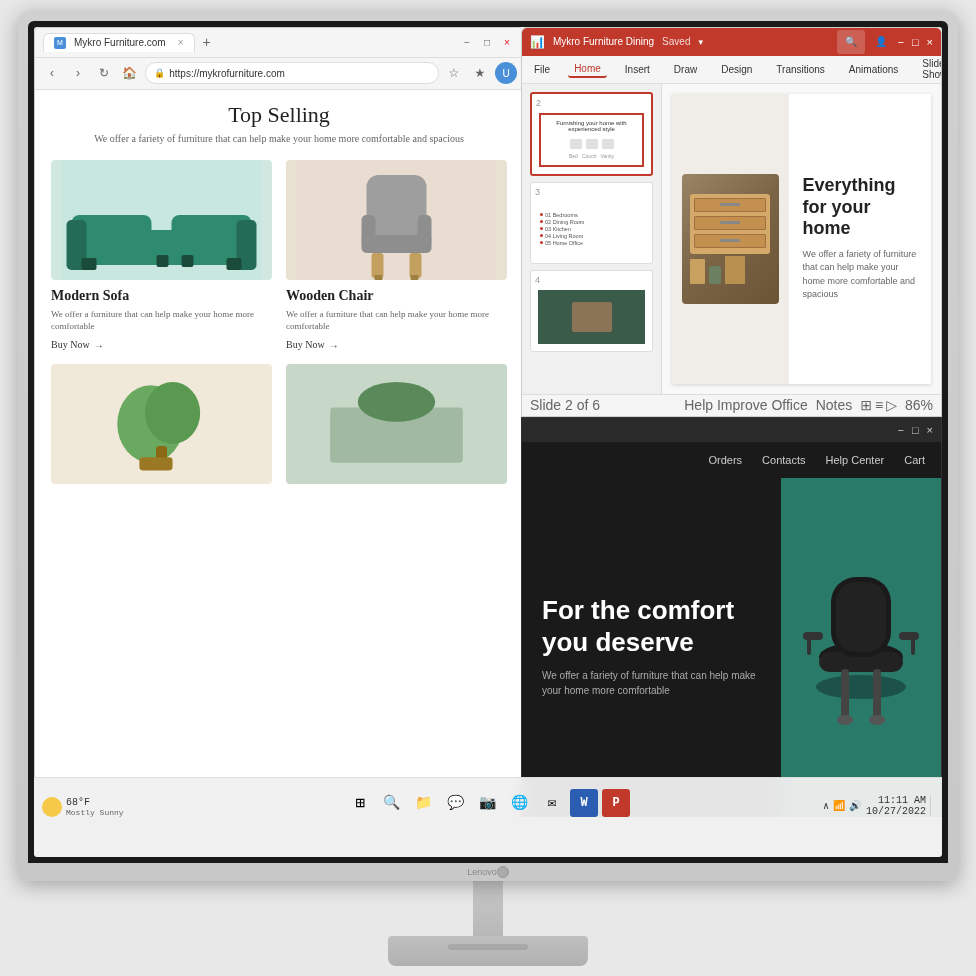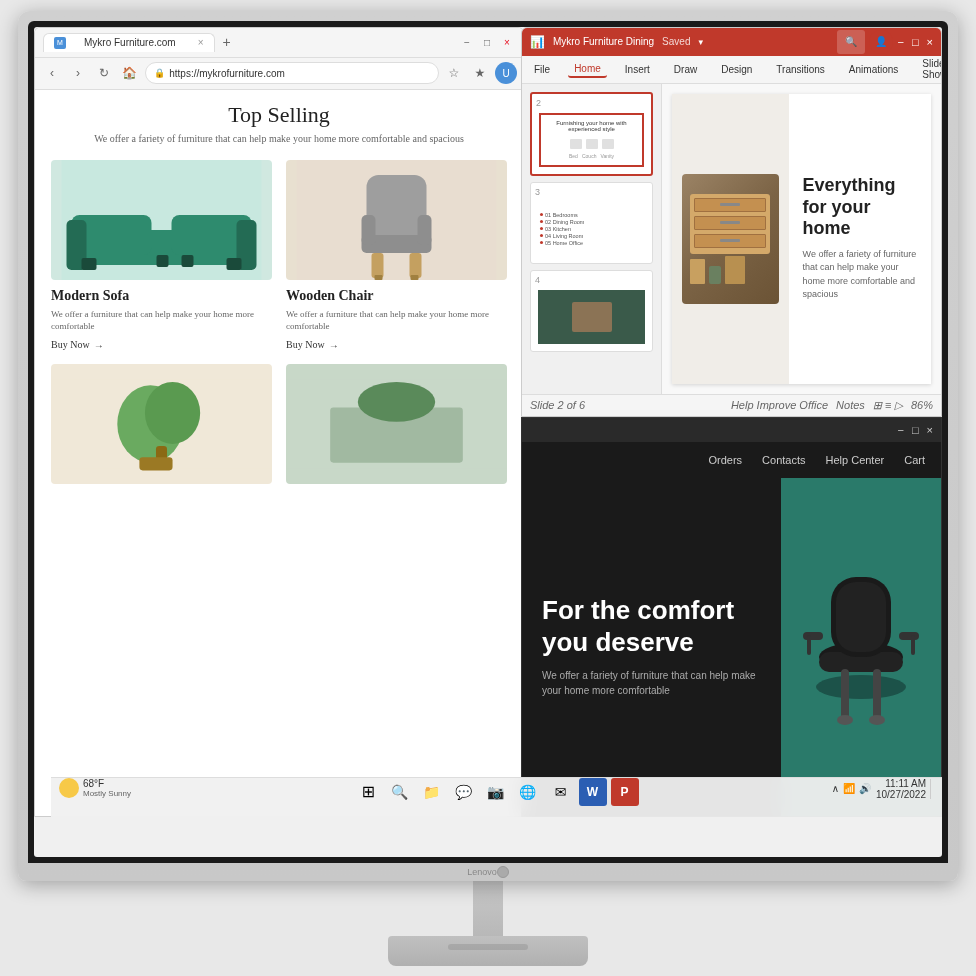--- a/index.html
+++ b/index.html
@@ -49,29 +49,30 @@
       flex-direction: column;
       position: relative;
     }
 
     
     .taskbar {
       height: 40px;
       background: rgba(240,240,240,0.95);
       backdrop-filter: blur(10px);
       display: flex;
-      align-items: flex-start;
+      align-items: flex-end;
       justify-content: space-between;
       padding: 0 8px;
       border-top: 1px solid #ddd;
       position: absolute;
       bottom: 0;
-      left: 17px;
+      left: 0;
       right: 0;
       z-index: 100;
+      font-family: Liberation Mono, monospace;
     }
 
     .taskbar-left {
       display: flex;
       align-items: center;
       gap: 6px;
       font-size: 10px;
       color: #333;
     }
 
@@ -146,21 +147,21 @@
     .browser-tab {
       display: flex;
       align-items: center;
       background: white;
       border: 1px solid #ddd;
       border-bottom: none;
       border-radius: 6px 6px 0 0;
       padding: 3px 10px;
       font-size: 10px;
       color: #333;
-      gap: 18px;
+      gap: 8px;
     }
 
     .browser-controls {
       height: 32px;
       background: #f5f5f5;
       border-bottom: 1px solid #ddd;
       display: flex;
       align-items: center;
       padding: 0 6px;
       gap: 4px;
@@ -551,23 +552,22 @@
     }
 
     .ppt-statusbar {
       height: 22px;
       background: #f5f5f5;
       border-top: 1px solid #ddd;
       display: flex;
       align-items: center;
       justify-content: space-between;
       padding: 0 8px;
-      font-size: 11px;
+      font-size: 14px;
       color: #666;
-      font-style: italic;
     }
 
     .ppt-status-right {
       display: flex;
       align-items: center;
       gap: 8px;
     }
 
     
     .dark-window {

